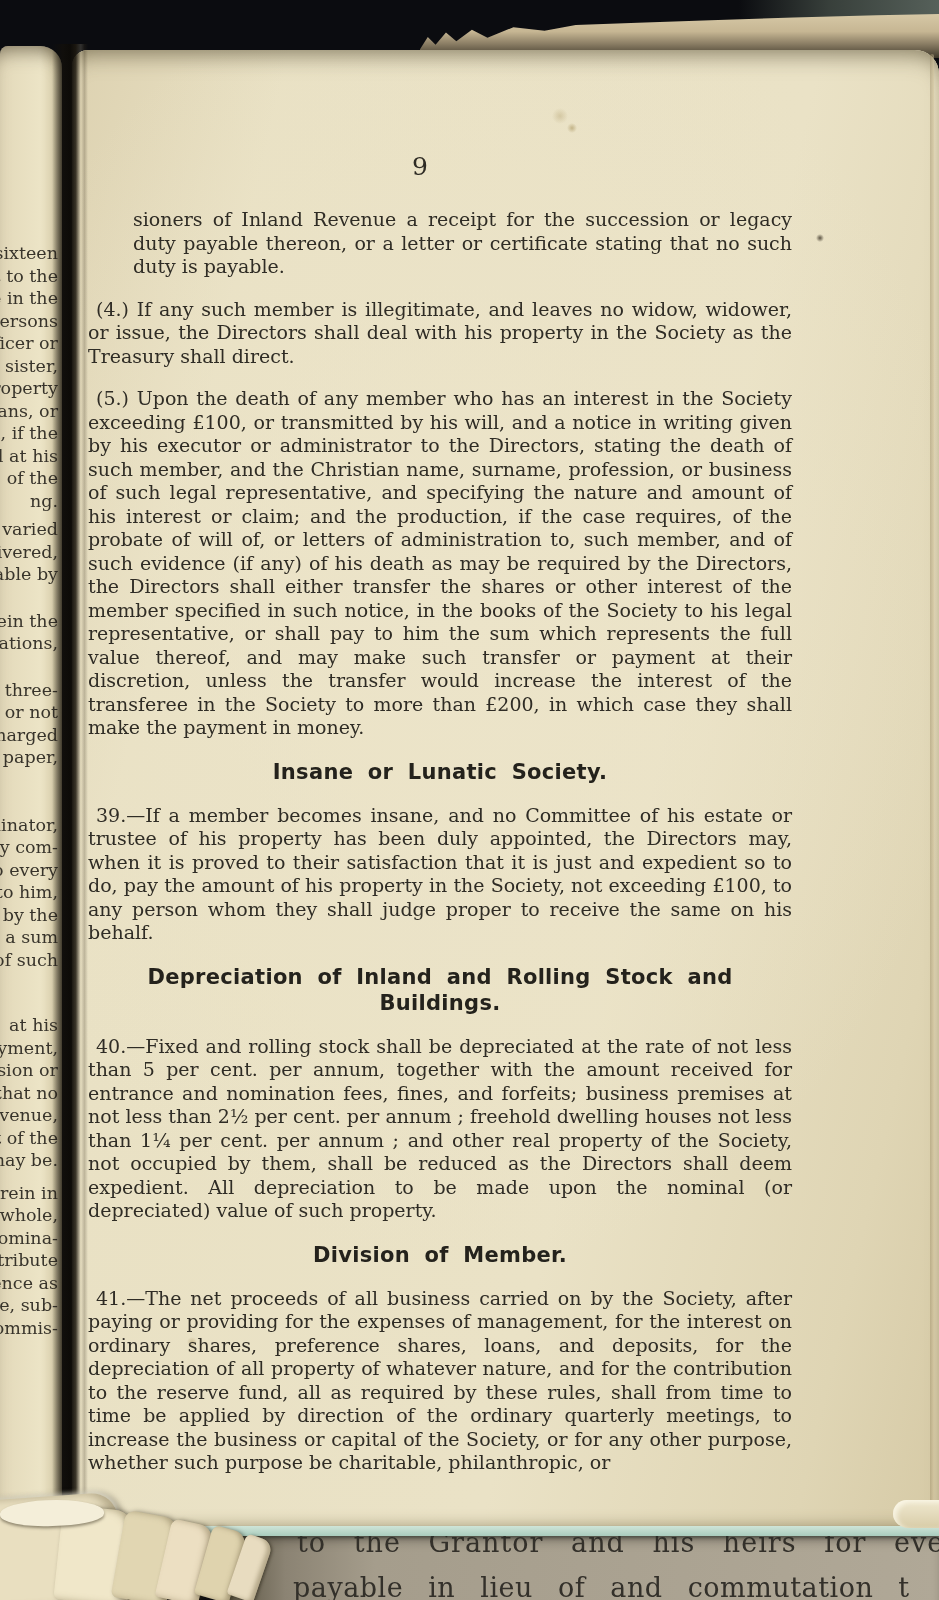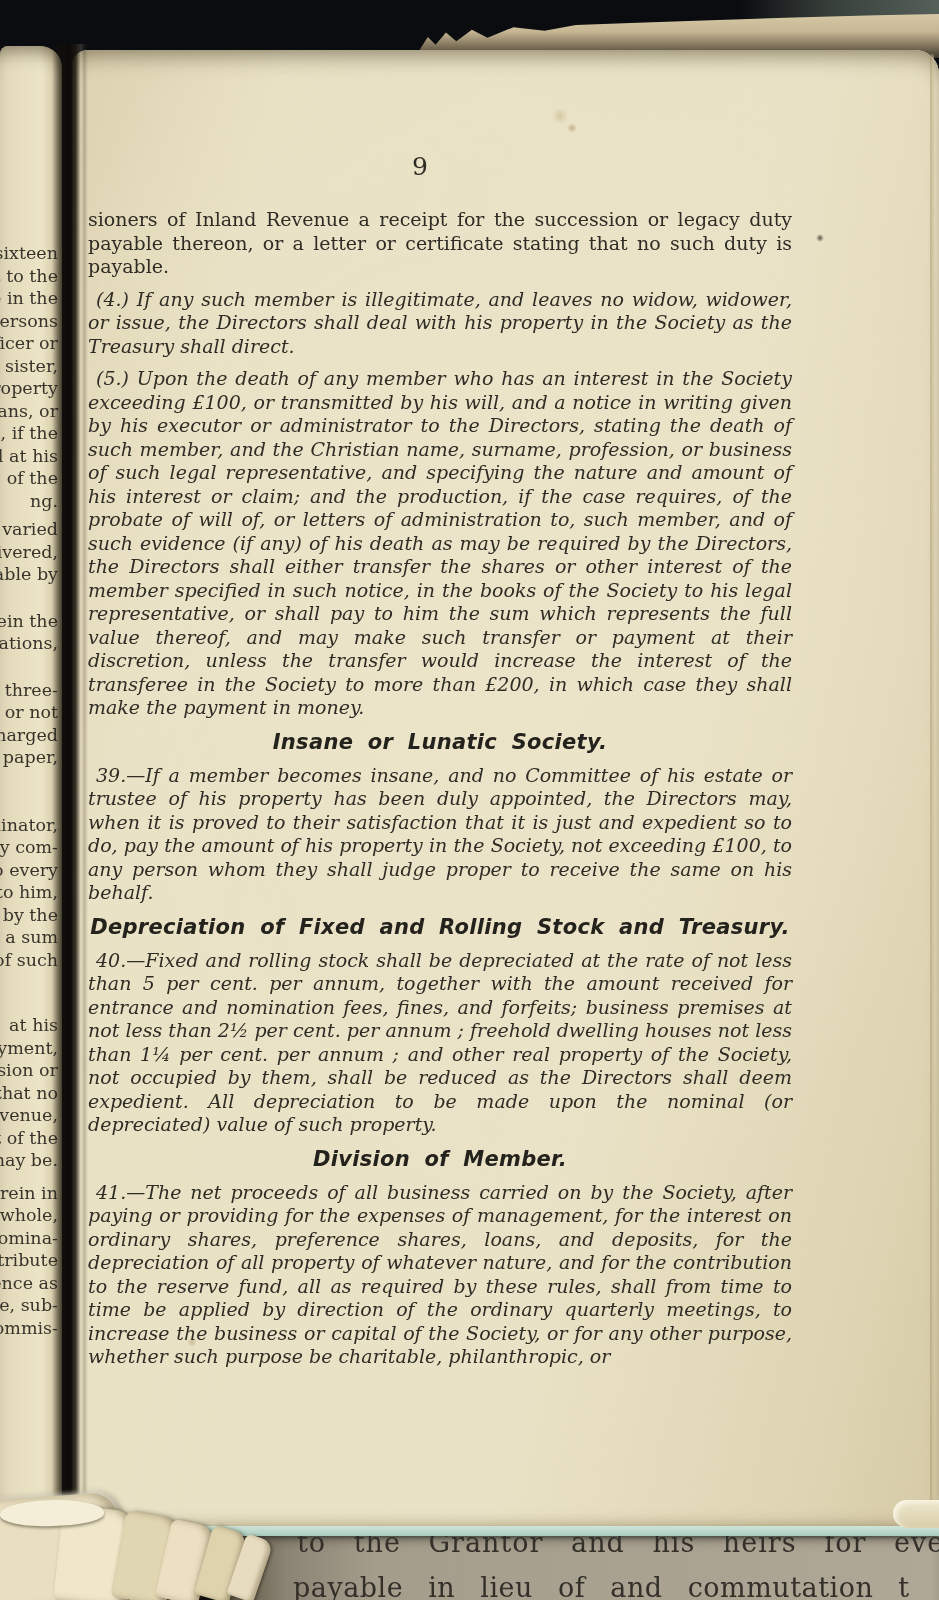--- a/index.html
+++ b/index.html
@@ -61,22 +61,22 @@
   }
   .page-number{
     position:absolute;left:298px;top:102px;width:100px;
     text-align:center;font-size:25px;color:#2e2b24;
   }
   .text-column{
     position:absolute;left:16px;top:158px;width:704px;
     font-size:19px;line-height:23.5px;color:#2f2c25;
   }
   .blk{margin:0;text-align:justify;text-indent:8px;}
-  .blk + .blk{margin-top:9px;font-style:italic;}
-  .t-continuation{text-indent:0;}
+  .blk + .blk{margin-top:19px;}
+  .t-continuation{text-indent:0;padding-left:45px;}
   .t-heading{
     text-align:center;text-indent:0;
     font-family:"DejaVu Sans",sans-serif;font-weight:bold;
     font-size:21px;line-height:26px;letter-spacing:.3px;word-spacing:7px;
     color:#24221c;margin-top:14px;margin-bottom:6px;
   }
   
   .under-page{
     position:absolute;left:225px;right:0;top:1534px;height:66px;z-index:1;
     background:linear-gradient(to right,#57513f 0,#8b8373 60px,#a59d8c 150px,#b0a897 100%);
@@ -176,21 +176,21 @@
 <div class="main-page">
   <div class="right-edge-lines"></div>
   <div class="page-number">9</div>
   <div class="text-column">
 
   <p class="blk t-continuation">sioners of Inland Revenue a receipt for the succession or legacy duty payable thereon, or a letter or certificate stating that no such duty is payable.</p>
       <p class="blk t-para">(4.) If any such member is illegitimate, and leaves no widow, widower, or issue, the Directors shall deal with his property in the Society as the Treasury shall direct.</p>
       <p class="blk t-para">(5.) Upon the death of any member who has an interest in the Society exceeding £100, or transmitted by his will, and a notice in writing given by his executor or administrator to the Directors, stating the death of such member, and the Christian name, surname, profession, or business of such legal representative, and specifying the nature and amount of his interest or claim; and the production, if the case requires, of the probate of will of, or letters of administration to, such member, and of such evidence (if any) of his death as may be required by the Directors, the Directors shall either transfer the shares or other interest of the member specified in such notice, in the books of the Society to his legal representative, or shall pay to him the sum which represents the full value thereof, and may make such transfer or payment at their discretion, unless the transfer would increase the interest of the transferee in the Society to more than £200, in which case they shall make the payment in money.</p>
       <p class="blk t-heading">Insane or Lunatic Society.</p>
       <p class="blk t-para">39.—If a member becomes insane, and no Committee of his estate or trustee of his property has been duly appointed, the Directors may, when it is proved to their satisfaction that it is just and expedient so to do, pay the amount of his property in the Society, not exceeding £100, to any person whom they shall judge proper to receive the same on his behalf.</p>
-      <p class="blk t-heading">Depreciation of Fixed and Rolling Stock and Treasury.</p>
+      <p class="blk t-heading">Depreciation of Inland and Rolling Stock and Buildings.</p>
       <p class="blk t-para">40.—Fixed and rolling stock shall be depreciated at the rate of not less than 5 per cent. per annum, together with the amount received for entrance and nomination fees, fines, and forfeits; business premises at not less than 2½ per cent. per annum ; freehold dwelling houses not less than 1¼ per cent. per annum ; and other real property of the Society, not occupied by them, shall be reduced as the Directors shall deem expedient.  All depreciation to be made upon the nominal (or depreciated) value of such property.</p>
       <p class="blk t-heading">Division of Member.</p>
       <p class="blk t-para">41.—The net proceeds of all business carried on by the Society, after paying or providing for the expenses of management, for the interest on ordinary shares, preference shares, loans, and deposits, for the depreciation of all property of whatever nature, and for the contribution to the reserve fund, all as required by these rules, shall from time to time be applied by direction of the ordinary quarterly meetings, to increase the business or capital of the Society, or for any other purpose, whether such purpose be charitable, philanthropic, or</p>
     </div>
 </div>
 
 <div class="gutter-shadow"></div>
 
 <div class="under-page">
   <div class="under-line under-line-1">to the Grantor and his heirs for ever</div>

